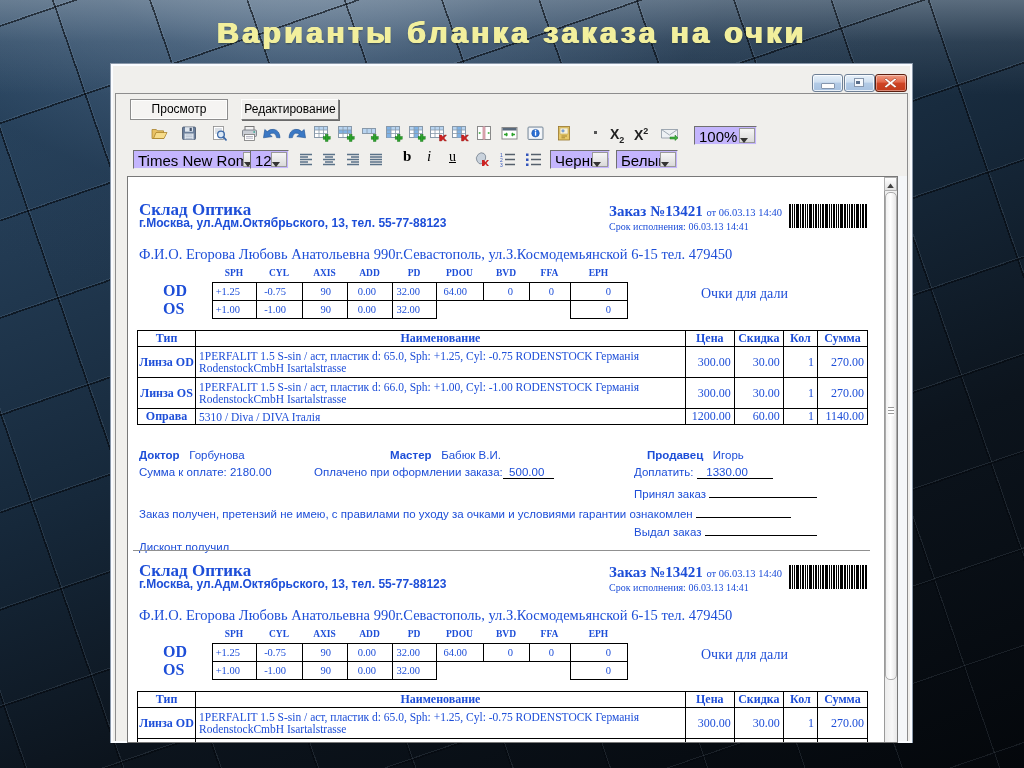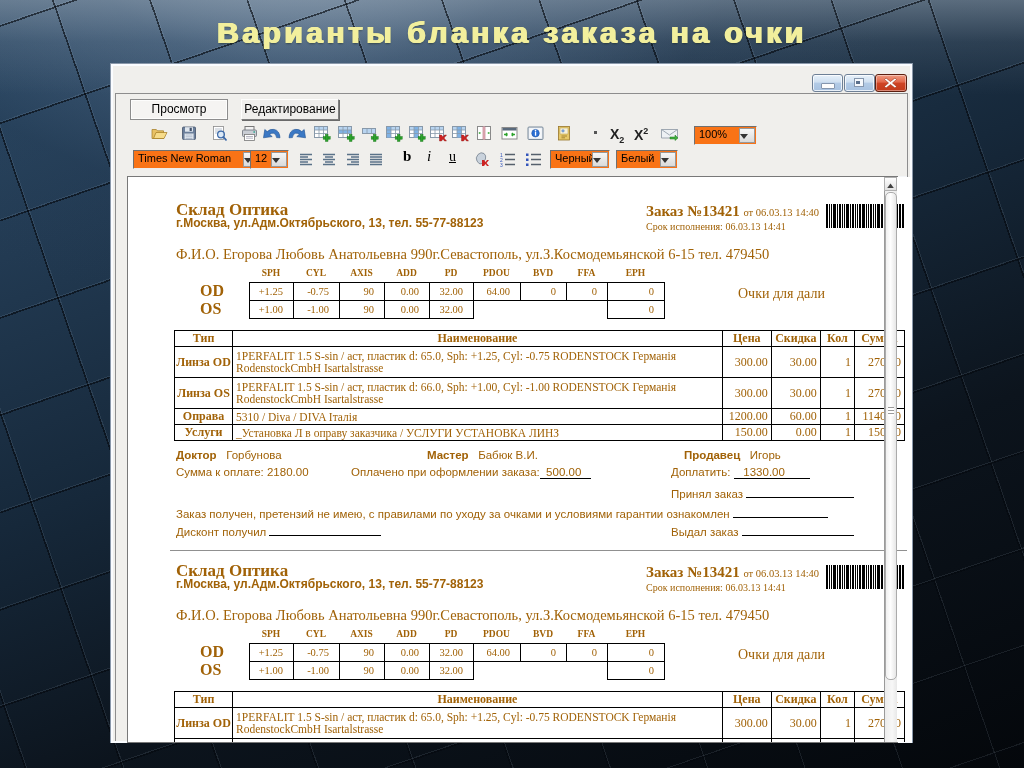--- a/index.html
+++ b/index.html
@@ -19,36 +19,36 @@
 #tbar .ttl{position:absolute;left:24px;top:7px;font-size:13px;color:#101418;}
 .wbtn{position:absolute;top:10px;width:29px;height:16px;border:1px solid #6e8096;border-radius:3px;background:linear-gradient(#e8f1fa 0%,#cfdff0 45%,#b3cbe6 50%,#a7c1e0 100%);box-shadow:inset 0 0 0 1px rgba(255,255,255,0.75);}
 #btnclose{left:764px;width:30px;border:1px solid #5c1f10;background:linear-gradient(#f09c82 0%,#e2674a 45%,#cf4424 50%,#c23a1a 100%);box-shadow:inset 0 0 0 1px rgba(255,255,255,0.4);}
 
 #client{position:absolute;left:4px;top:29px;width:791px;height:647px;background:#f0efec;border:1px solid #8d8d8d;border-bottom:none;}
 .tab1{position:absolute;left:14px;top:5px;width:96px;height:19px;background:#f5f4f2;border:1px solid #8d8d8d;box-shadow:inset 0 0 0 1px #fdfdfc;font-size:12px;text-align:center;line-height:19px;color:#000;}
 .tab2{position:absolute;left:125px;top:5px;width:96px;height:19px;background:#efeeec;border:1px solid;border-color:#fdfdfc #7e7e7e #7e7e7e #fdfdfc;box-shadow:1px 1px 0 #6a6a6a;font-size:12px;text-align:center;line-height:19px;color:#000;}
 .ic{position:absolute;top:31px;width:19px;height:17px;}
 .ic2{position:absolute;width:17px;height:16px;}
 .abs{position:absolute;white-space:nowrap;}
-.combo{position:absolute;background:#f97316;border:1px solid;border-color:#707070 #ededed #ededed #707070;font-size:11px;color:#000;}
+.combo{position:absolute;background:#c4b5fd;border:1px solid;border-color:#707070 #ededed #ededed #707070;font-size:15px;color:#000;}
 .combo .ar{position:absolute;right:1px;top:1px;bottom:1px;width:14px;background:linear-gradient(#f6f6f6,#dadada);border:1px solid #999;}
 .combo .tx{position:absolute;left:4px;top:1px;white-space:nowrap;}
 
 #pagec{position:absolute;left:11px;top:82px;width:769px;height:565px;border:1px solid #787878;background:#fff;}
 #sbar{position:absolute;right:0;top:0;width:13px;height:100%;border-left:1px solid #9a9a9a;box-sizing:border-box;background:linear-gradient(90deg,#ececec,#f7f7f7 60%,#e8e8e8);}
 #sbup{position:absolute;right:0;top:0;width:13px;height:14px;background:linear-gradient(#fdfdfd,#e2e2e2);border:1px solid #b0b0b0;box-sizing:border-box;}
 #sbthumb{position:absolute;right:0px;top:15px;width:12px;height:488px;background:linear-gradient(90deg,#f0f0f0,#fefefe 45%,#e7e7e7);border:1px solid #ababab;border-radius:5px;box-sizing:border-box;}
 #sbgrip{position:absolute;right:3px;top:230px;width:6px;height:9px;background:repeating-linear-gradient(#9a9a9a 0 1px,#fff 1px 3px);}
-#page{position:absolute;left:0;top:0;width:756px;height:565px;background:#fff;overflow:hidden;font-family:"Liberation Serif",serif;color:#a16207;margin-left:37px;}
+#page{position:absolute;left:0;top:0;width:756px;height:565px;background:#fff;overflow:hidden;font-family:"Liberation Serif",serif;color:#1d4ed8;}
 .su{display:inline-block;border-bottom:1px solid #000;height:11px;}
 .sep{position:absolute;height:1px;background:#909090;}
 table.items{position:absolute;border-collapse:collapse;table-layout:fixed;font-size:12px;font-family:"Liberation Serif",serif;}
 table.items td{border:1px solid #000;padding:0 3px;overflow:hidden;}
 table.items td.tip{padding:0 1px;white-space:nowrap;text-align:center;font-weight:bold;}
-.rx{position:absolute;border:1px solid #000;font-size:10.5px;text-align:right;padding-right:10px;box-sizing:border-box;font-family:"Liberation Serif",serif;}
+.rx{position:absolute;border:1px solid #000;font-size:10.5px;text-align:right;padding-right:16px;box-sizing:border-box;font-family:"Liberation Serif",serif;}
 </style></head>
 <body>
 <div id="bg">
     <div id="grid"></div>
   </div>
 <div id="slidetitle">Варианты бланка заказа на очки</div>
 <div id="win">
   <div class="wbtn" id="btnmin" style="left:701px">
       <div style="position:absolute;left:8px;top:8px;width:12px;height:4px;background:#fdfdfd;border:1px solid #8596ad;border-radius:1px;"></div>
     </div>
@@ -350,39 +350,31 @@
                 <td style="text-align:right;">270.00</td>
               </tr>
 <tr style="height:16px;">
                 <td class="tip">Оправа</td>
                 <td style="font-size:11.5px;">5310 / Diva / DIVA Італія</td>
                 <td style="text-align:right;">1200.00</td>
                 <td style="text-align:right;">60.00</td>
                 <td style="text-align:right;">1</td>
                 <td style="text-align:right;">1140.00</td>
               </tr>
-<tr style="height:16px;">
-                <td class="tip">Услуги</td>
-                <td style="font-size:11.5px;">_Установка Л в оправу заказчика / УСЛУГИ УСТАНОВКА ЛИНЗ</td>
-                <td style="text-align:right;">150.00</td>
-                <td style="text-align:right;">0.00</td>
-                <td style="text-align:right;">1</td>
-                <td style="text-align:right;">150.00</td>
-              </tr>
 </tbody>
           </table>
 <div class="abs" style="left:11px;top:272px;font-family:'Liberation Sans',sans-serif;font-size:11.5px;"><b>Доктор</b>&nbsp;&nbsp;&nbsp;Горбунова</div>
 <div class="abs" style="left:262px;top:272px;font-family:'Liberation Sans',sans-serif;font-size:11.5px;"><b>Мастер</b>&nbsp;&nbsp;&nbsp;Бабюк В.И.</div>
 <div class="abs" style="left:519px;top:272px;font-family:'Liberation Sans',sans-serif;font-size:11.5px;"><b>Продавец</b>&nbsp;&nbsp;&nbsp;Игорь</div>
 <div class="abs" style="left:11px;top:289px;font-family:'Liberation Sans',sans-serif;font-size:11.5px;">Сумма к оплате: 2180.00</div>
 <div class="abs" style="left:186px;top:289px;font-family:'Liberation Sans',sans-serif;font-size:11.5px;">Оплачено при оформлении заказа:<span style="display:inline-block;border-bottom:1px solid #000;">&nbsp;&nbsp;500.00&nbsp;&nbsp;&nbsp;</span></div>
 <div class="abs" style="left:506px;top:289px;font-family:'Liberation Sans',sans-serif;font-size:11.5px;">Доплатить:&nbsp;<span style="display:inline-block;border-bottom:1px solid #000;">&nbsp;&nbsp;&nbsp;1330.00&nbsp;&nbsp;&nbsp;&nbsp;&nbsp;&nbsp;&nbsp;&nbsp;</span></div>
 <div class="abs" style="left:506px;top:309px;font-family:'Liberation Sans',sans-serif;font-size:11.5px;">Принял заказ <span class="su" style="width:108px;"></span></div>
 <div class="abs" style="left:11px;top:329px;font-family:'Liberation Sans',sans-serif;font-size:11.5px;text-align:right;">Заказ получен, претензий не имею, с правилами по уходу за очками и условиями гарантии ознакомлен <span class="su" style="width:95px;"></span></div>
-<div class="abs" style="left:11px;top:347px;font-family:'Liberation Sans',sans-serif;font-size:11.5px;">Дисконт получил <span class="su" style="width:112px;"></span></div>
+<div class="abs" style="left:11px;top:362px;font-family:'Liberation Sans',sans-serif;font-size:11.5px;">Дисконт получил <span class="su" style="width:112px;"></span></div>
 <div class="abs" style="left:506px;top:347px;font-family:'Liberation Sans',sans-serif;font-size:11.5px;">Выдал заказ <span class="su" style="width:112px;"></span></div>
 <div class="sep" style="left:5px;top:373px;width:737px;"></div>
 <div class="abs" style="left:11px;top:384px;font-size:17px;font-weight:bold;">Склад Оптика</div>
 <div class="abs" style="left:11px;top:400px;font-size:12px;font-weight:bold;font-family:'Liberation Sans',sans-serif;">г.Москва, ул.Адм.Октябрьского, 13, тел. 55-77-88123</div>
 <div class="abs" style="left:481px;top:387px;font-size:15px;"><b>Заказ №13421</b> <span style="font-size:10.5px;">от 06.03.13 14:40</span></div>
 <div class="abs" style="left:481px;top:405px;font-size:10px;">Срок исполнения: 06.03.13 14:41</div>
 <svg class="abs" style="left:661px;top:388px" width="78" height="24" viewBox="0 0 78 24" fill="#000">
             <rect x="0" y="0" width="2" height="24"></rect>
             <rect x="3" y="0" width="1" height="24"></rect>
             <rect x="5" y="0" width="1" height="24"></rect>

